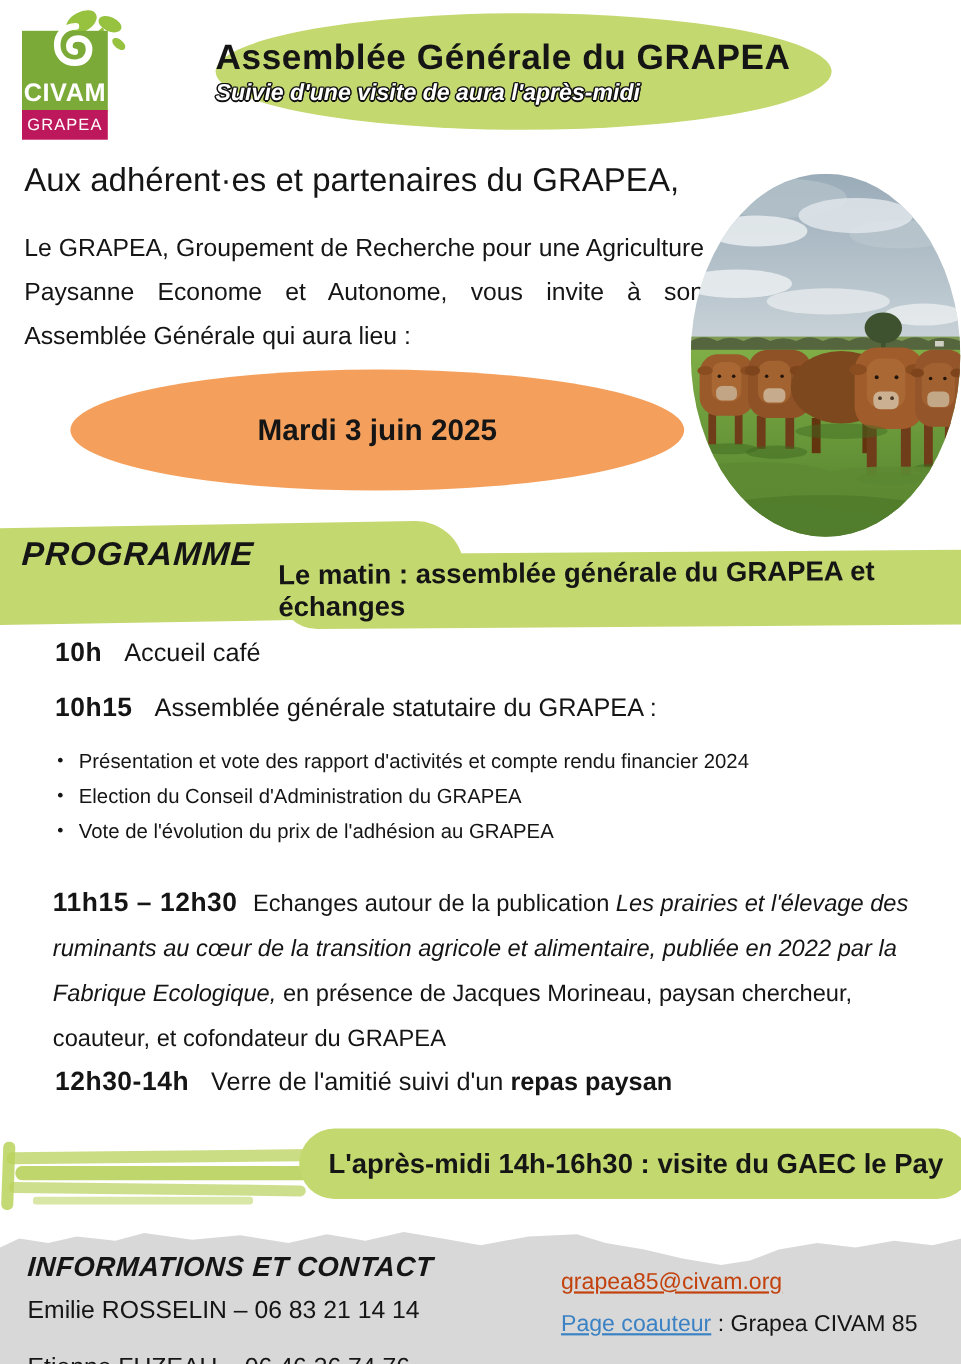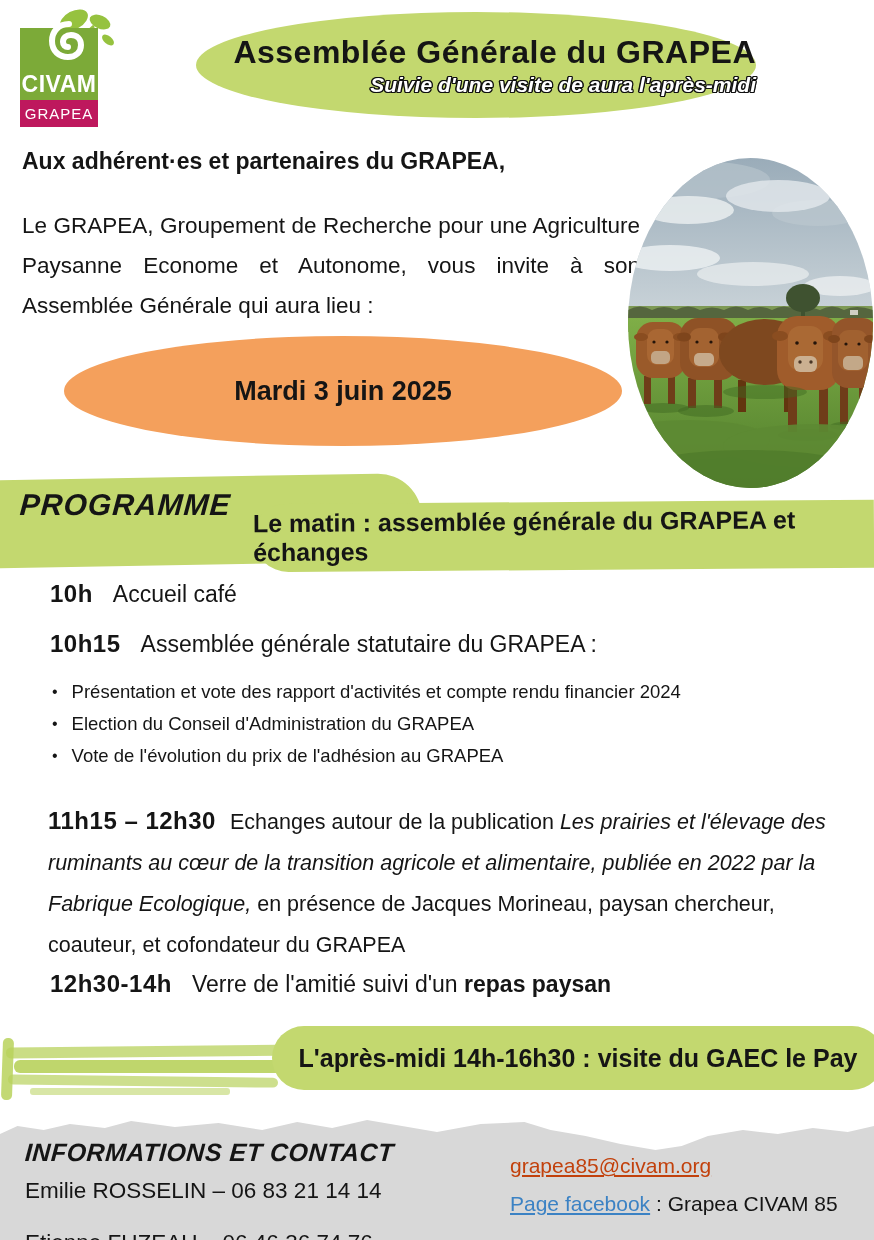--- a/index.html
+++ b/index.html
@@ -11,28 +11,28 @@
   .logo-sprout{position:absolute;left:32px;top:0;width:66px;height:42px;}
   .logo-square{position:absolute;left:0;top:22px;width:78px;height:72px;background:#7caa38;}
   .logo-spiral{position:absolute;right:6px;top:-8px;width:46px;height:46px;}
   .logo-org{position:absolute;left:0;bottom:2px;width:100%;text-align:center;
             color:#fff;font-weight:800;font-size:23px;letter-spacing:.5px;font-stretch:condensed;}
   .logo-band{position:absolute;left:0;top:94px;width:78px;height:27px;background:#be185d;
              display:flex;align-items:center;justify-content:center;color:#fff;font-size:15px;letter-spacing:1px;}
 
   
   .title-blob{position:absolute;left:196px;top:12px;width:560px;height:106px;background:#c3d86f;
-              border-radius:50%;display:flex;flex-direction:column;align-items:flex-end;justify-content:center;gap:2px;}
+              border-radius:50%;display:flex;flex-direction:column;align-items:flex-start;justify-content:center;gap:2px;}
   .title-main{font-size:32px;font-weight:700;letter-spacing:.5px;}
   .title-sub{font-size:21px;font-style:italic;color:#fff;font-weight:600;
              text-shadow:-1.4px 0 #111,1.4px 0 #111,0 -1.4px #111,0 1.4px #111,
                          -1px -1px #111,1px 1px #111,-1px 1px #111,1px -1px #111;}
 
   
-  .salutation{position:absolute;left:22px;top:148px;font-size:23px;font-weight:bold;}
+  .salutation{position:absolute;left:22px;top:148px;font-size:30px;}
   .intro-body{position:absolute;left:22px;top:206px;width:618px;font-size:22.5px;line-height:40px;
               text-align:justify;}
 
   
   .event-oval{position:absolute;left:64px;top:336px;width:558px;height:110px;background:#f4a05c;
               border-radius:50%;display:flex;flex-direction:column;align-items:center;justify-content:center;gap:6px;}
   .event-date,.event-loc{font-size:27px;font-weight:600;}
 
   
   .photo{position:absolute;left:628px;top:158px;width:245px;height:330px;}
@@ -255,17 +255,17 @@
   <div class="bar bar-pm">
     <span class="bar-text">L'après-midi 14h-16h30 : visite du GAEC le Pay</span>
   </div>
 
   <div class="footer">
     <div class="contact-heading">INFORMATIONS ET CONTACT</div>
     <div class="contact-line1">Emilie ROSSELIN – 06 83 21 14 14</div>
     <div class="contact-line2">Etienne FUZEAU – 06 46 36 74 76</div>
     <a class="email-link">grapea85@civam.org</a>
     <div class="fb-line">
-      <a class="fb-link">Page facebook</a><span> : </span><span>Grapea CIVAM 85</span>
+      <a class="fb-link">Page coauteur</a><span> : </span><span>Grapea CIVAM 85</span>
     </div>
   </div>
 
 </div>
 
 </body></html>

